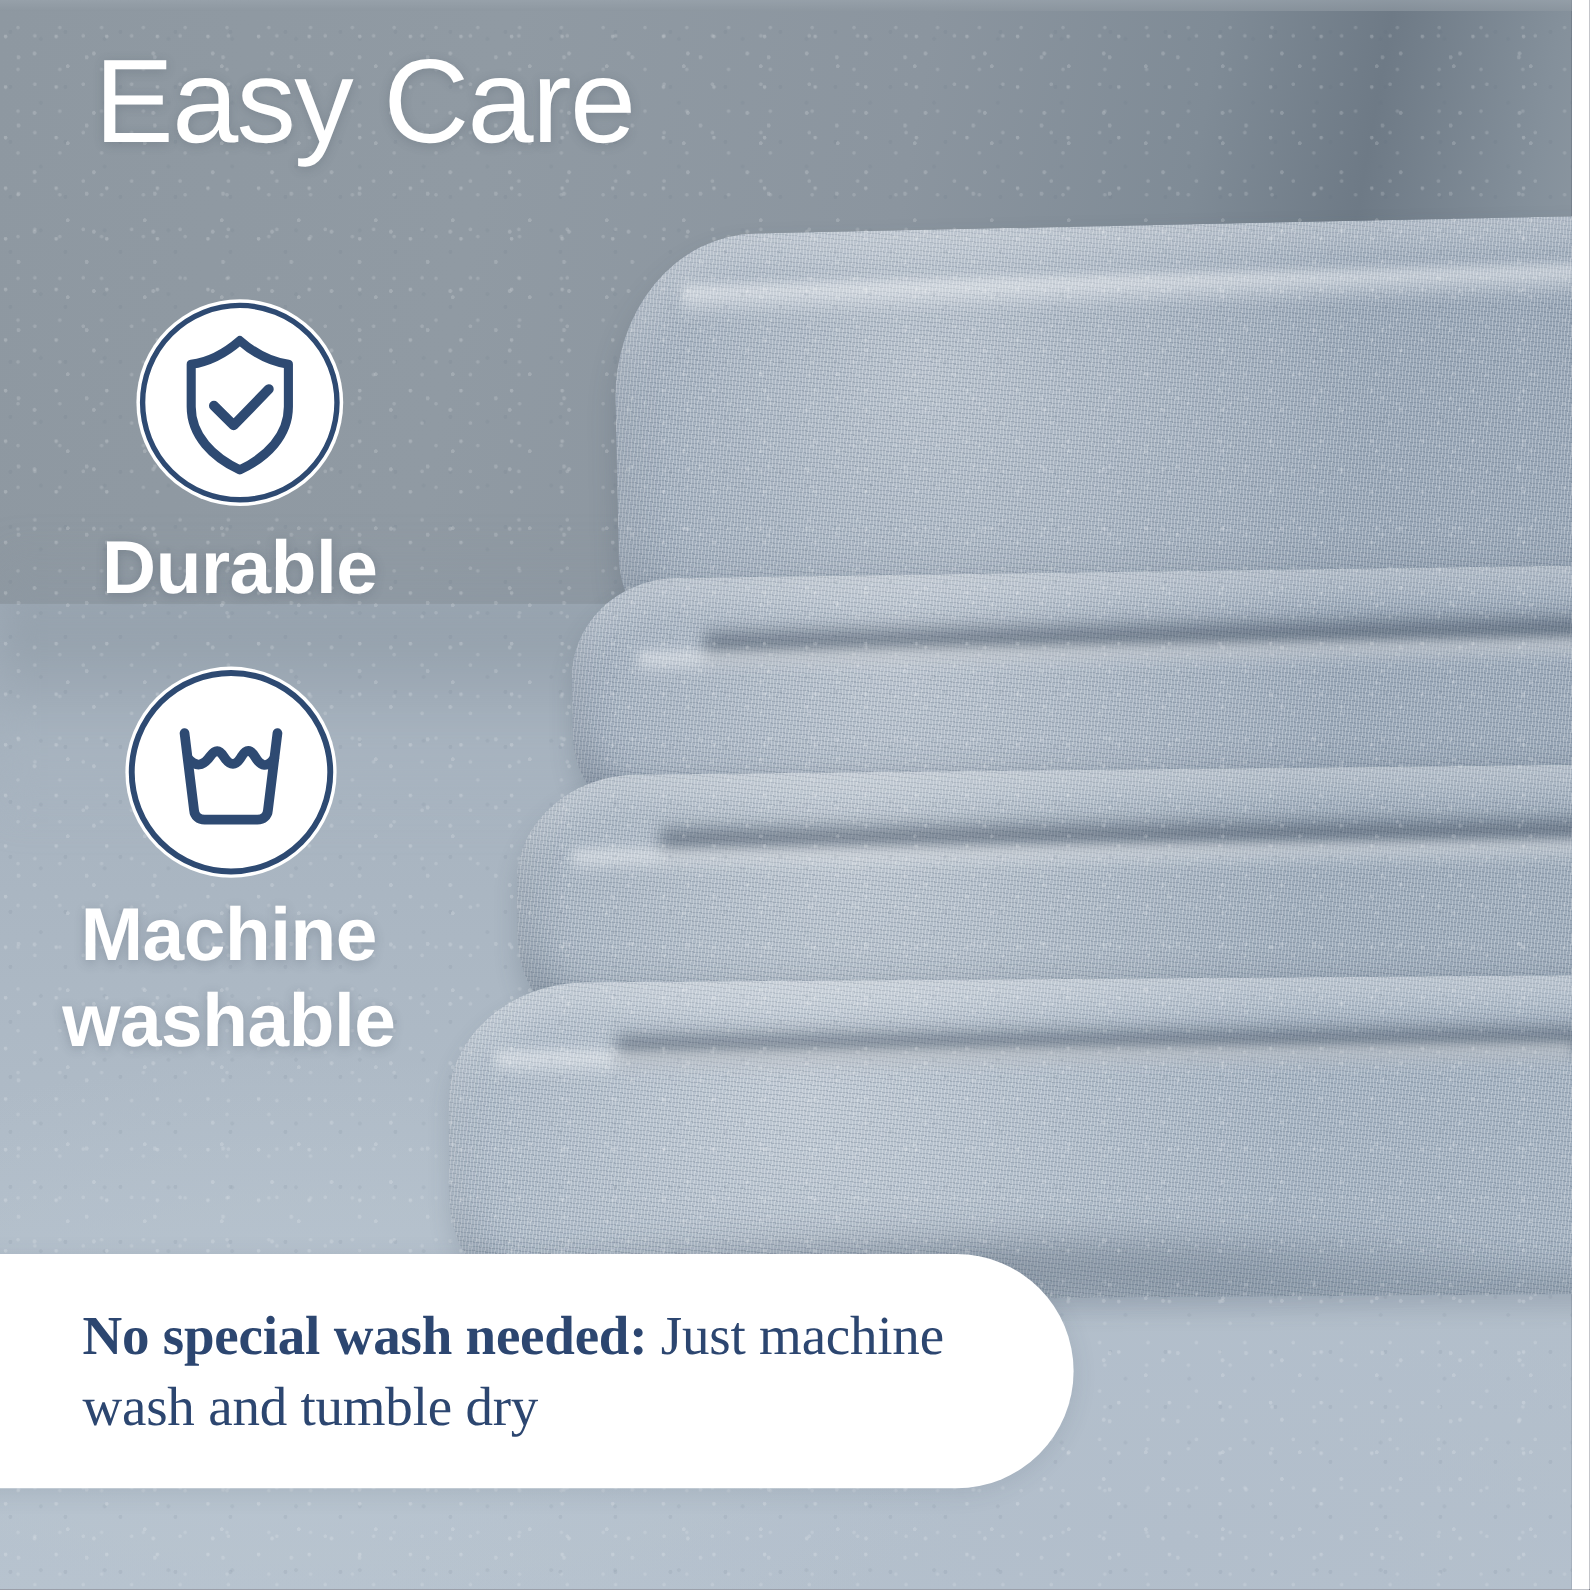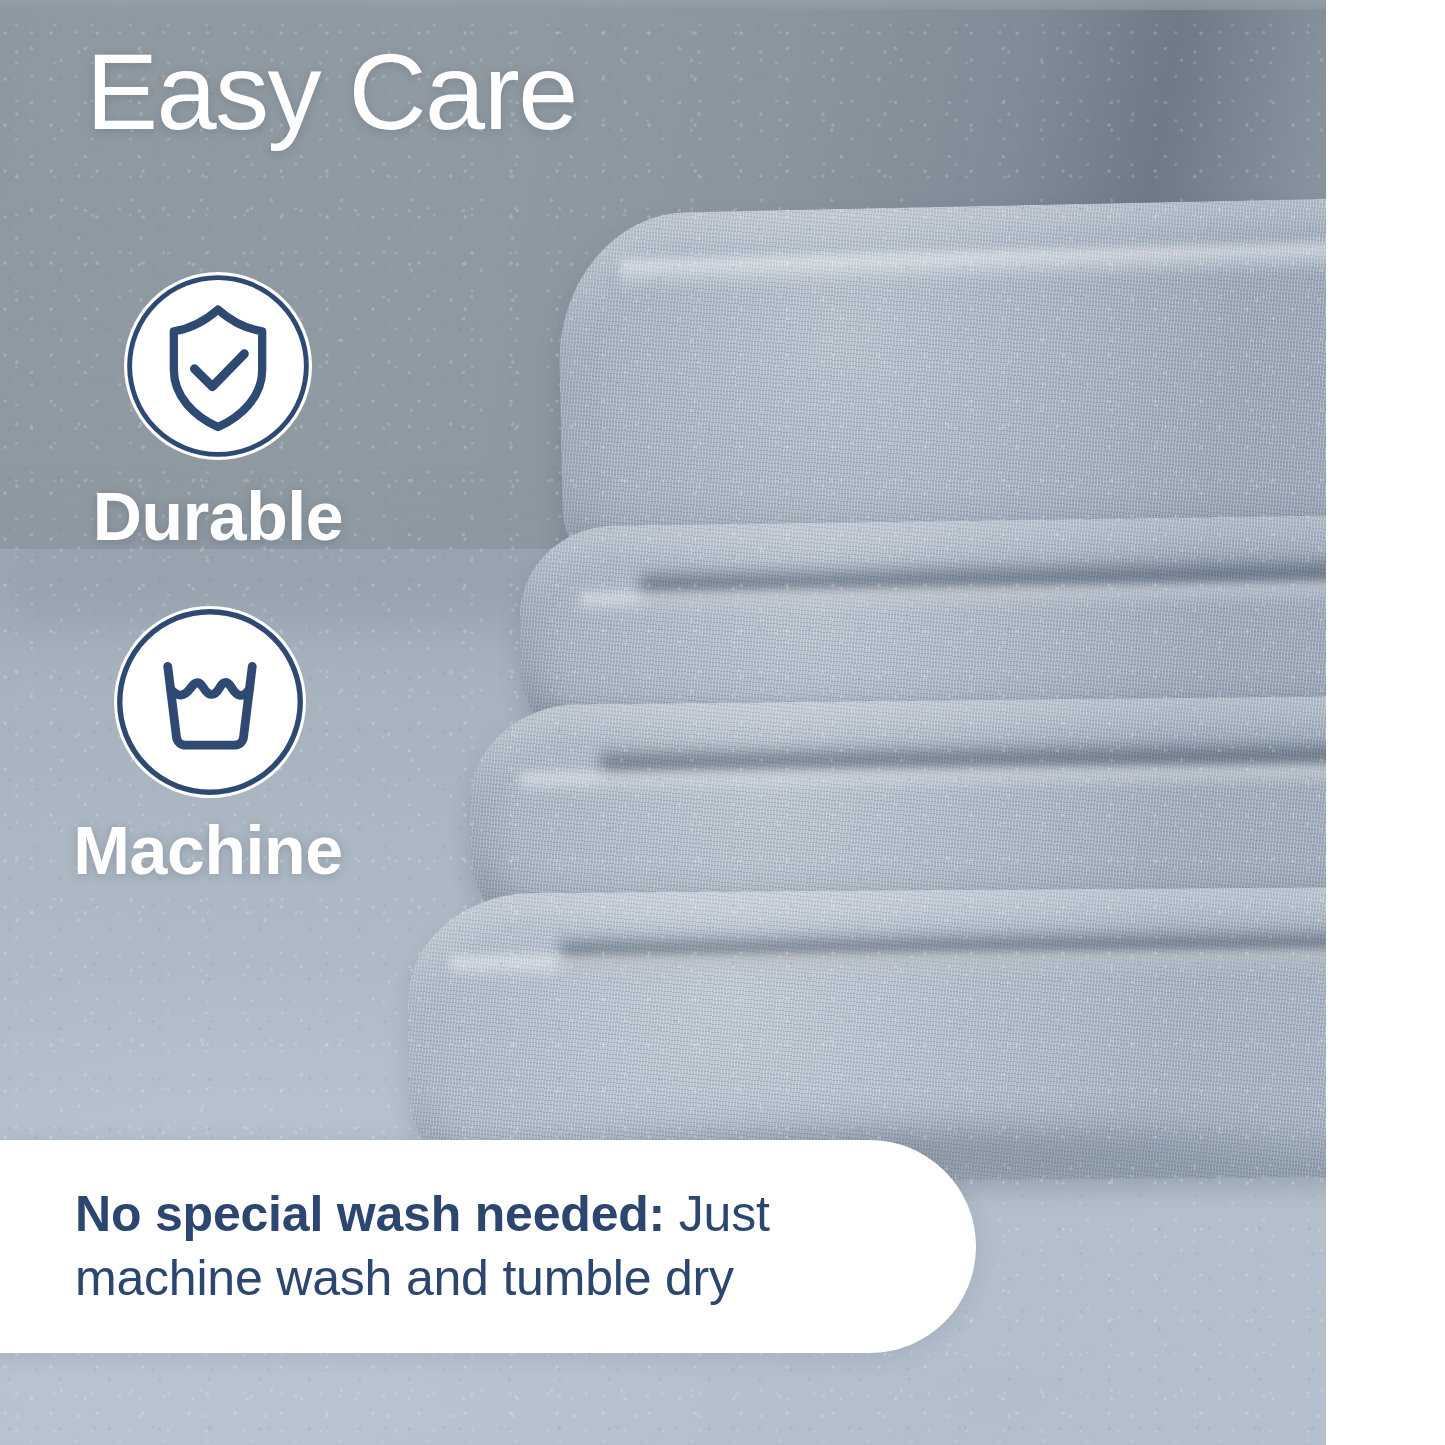--- a/index.html
+++ b/index.html
@@ -3,21 +3,21 @@
 <meta charset="utf-8">
 <style>
   html, body {
     margin: 0;
     padding: 0;
     background: #ffffff;
   }
 
   #canvas {
     position: relative;
-    width: 1326px;
+    width: 1429px;
     height: 1445px;
     overflow: hidden;
     font-family: "Liberation Sans", sans-serif;
     background: #0f172a;
   }
 
   
   .photo {
     position: absolute;
     inset: 0;
@@ -249,20 +249,21 @@
   }
   .caption-text {
     position: absolute;
     left: 115px; top: 42px;
     width: 820px;
     color: #2c4670;
     font-size: 50px;
     line-height: 1.28;
     font-weight: 400;
     letter-spacing: -0.2px;
+    font-family: Liberation Serif, serif;
   }
   .caption-text b { font-weight: 700; }
 </style>
 </head>
 <body>
 
 <div id="canvas">
 
   <div class="photo">
     <div class="bg-wall">
@@ -308,20 +309,21 @@
   <div class="feature">
     <div class="badge f2-badge">
       <svg viewBox="0 0 100 100" aria-hidden="true">
         <circle cx="50" cy="50" r="47" fill="#ffffff" stroke="#2e4a72" stroke-width="2.8"></circle>
         <path d="M28 31.5 L32.5 68 C32.7 70.8 34.8 72.5 37.5 72.5 L62.5 72.5 C65.2 72.5 67.3 70.8 67.5 68 L72 31.5" fill="none" stroke="#2e4a72" stroke-width="4.6" stroke-linecap="round" stroke-linejoin="round"></path>
         <path d="M29.6 43.5 C33.5 47.6 36.6 47.4 40.2 42.4 C42.6 39.1 44.4 39.2 46.6 42.6 C49.6 47.3 52.3 47.2 55.1 42.4 C57.2 38.9 59.2 39.0 61.3 42.6 C64.3 47.6 67.2 47.9 70.5 43.5" fill="none" stroke="#2e4a72" stroke-width="4.6" stroke-linecap="round" stroke-linejoin="round"></path>
       </svg>
     </div>
     <div class="feature-label f2-label">
       <div>Machine</div>
+      <div>washable</div>
     </div>
   </div>
 
   <div class="caption-pill">
     <div class="caption-text">
       <b>No special wash needed:</b><span> Just machine wash and tumble dry</span>
     </div>
   </div>
 
 </div>

